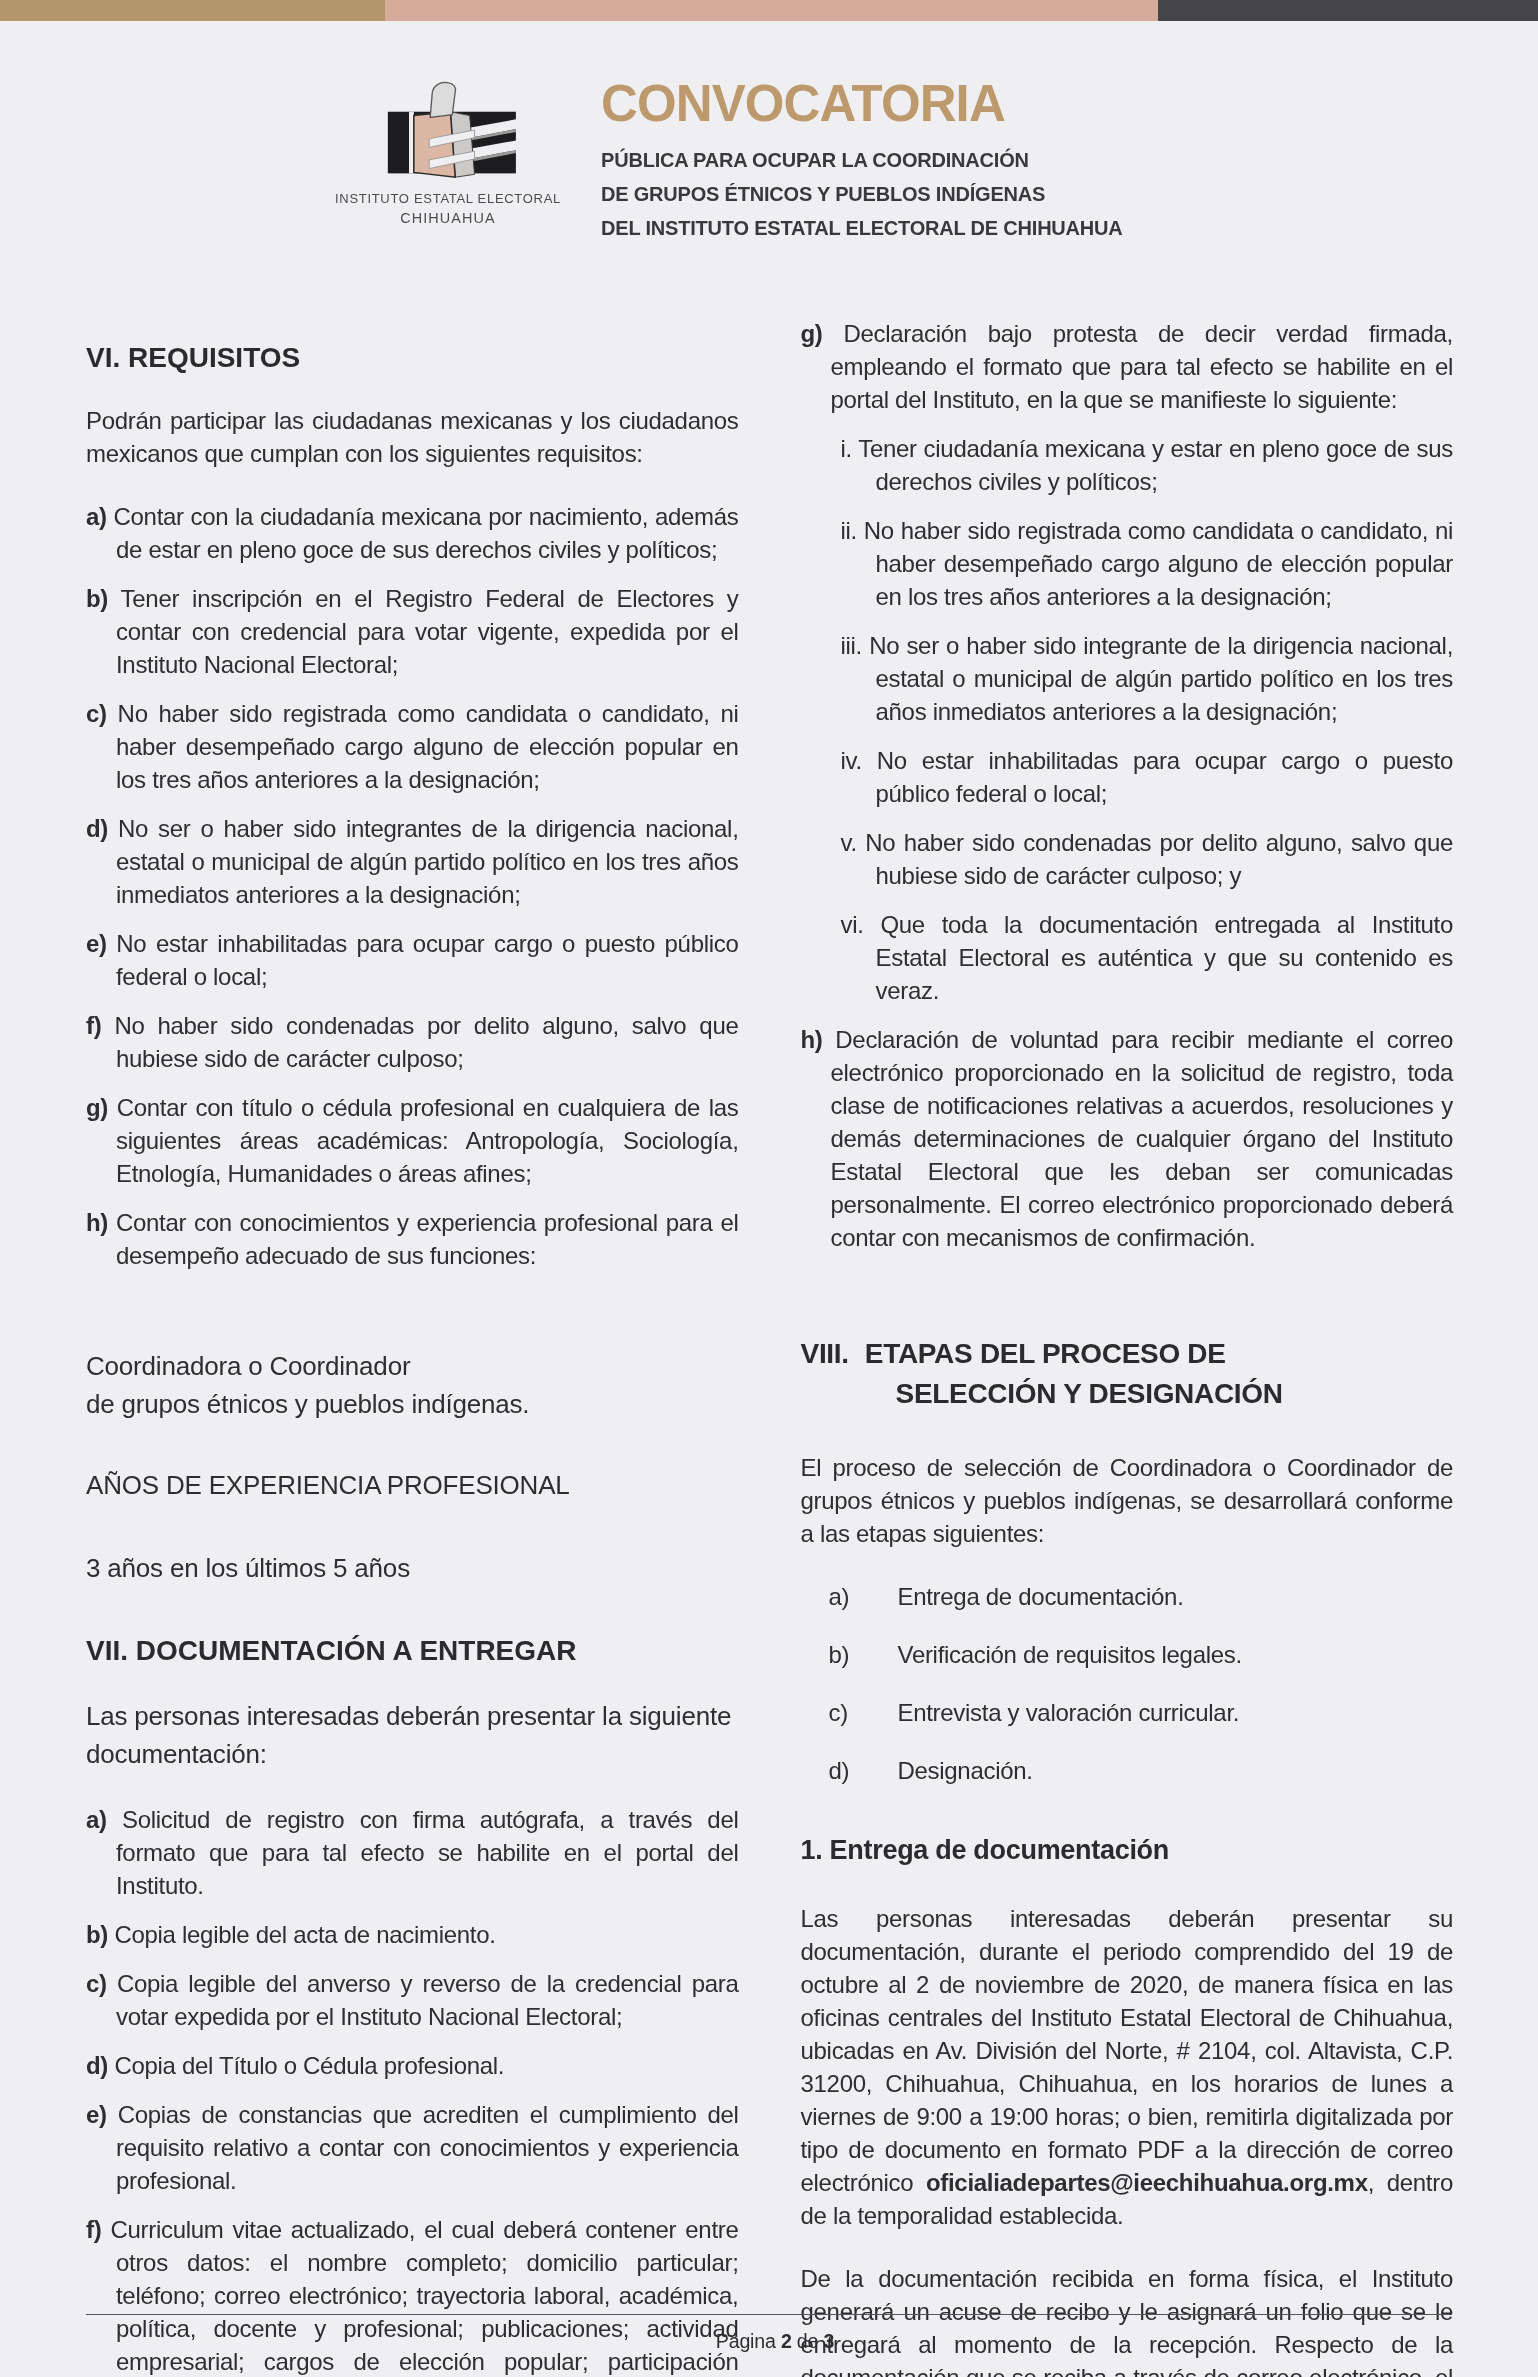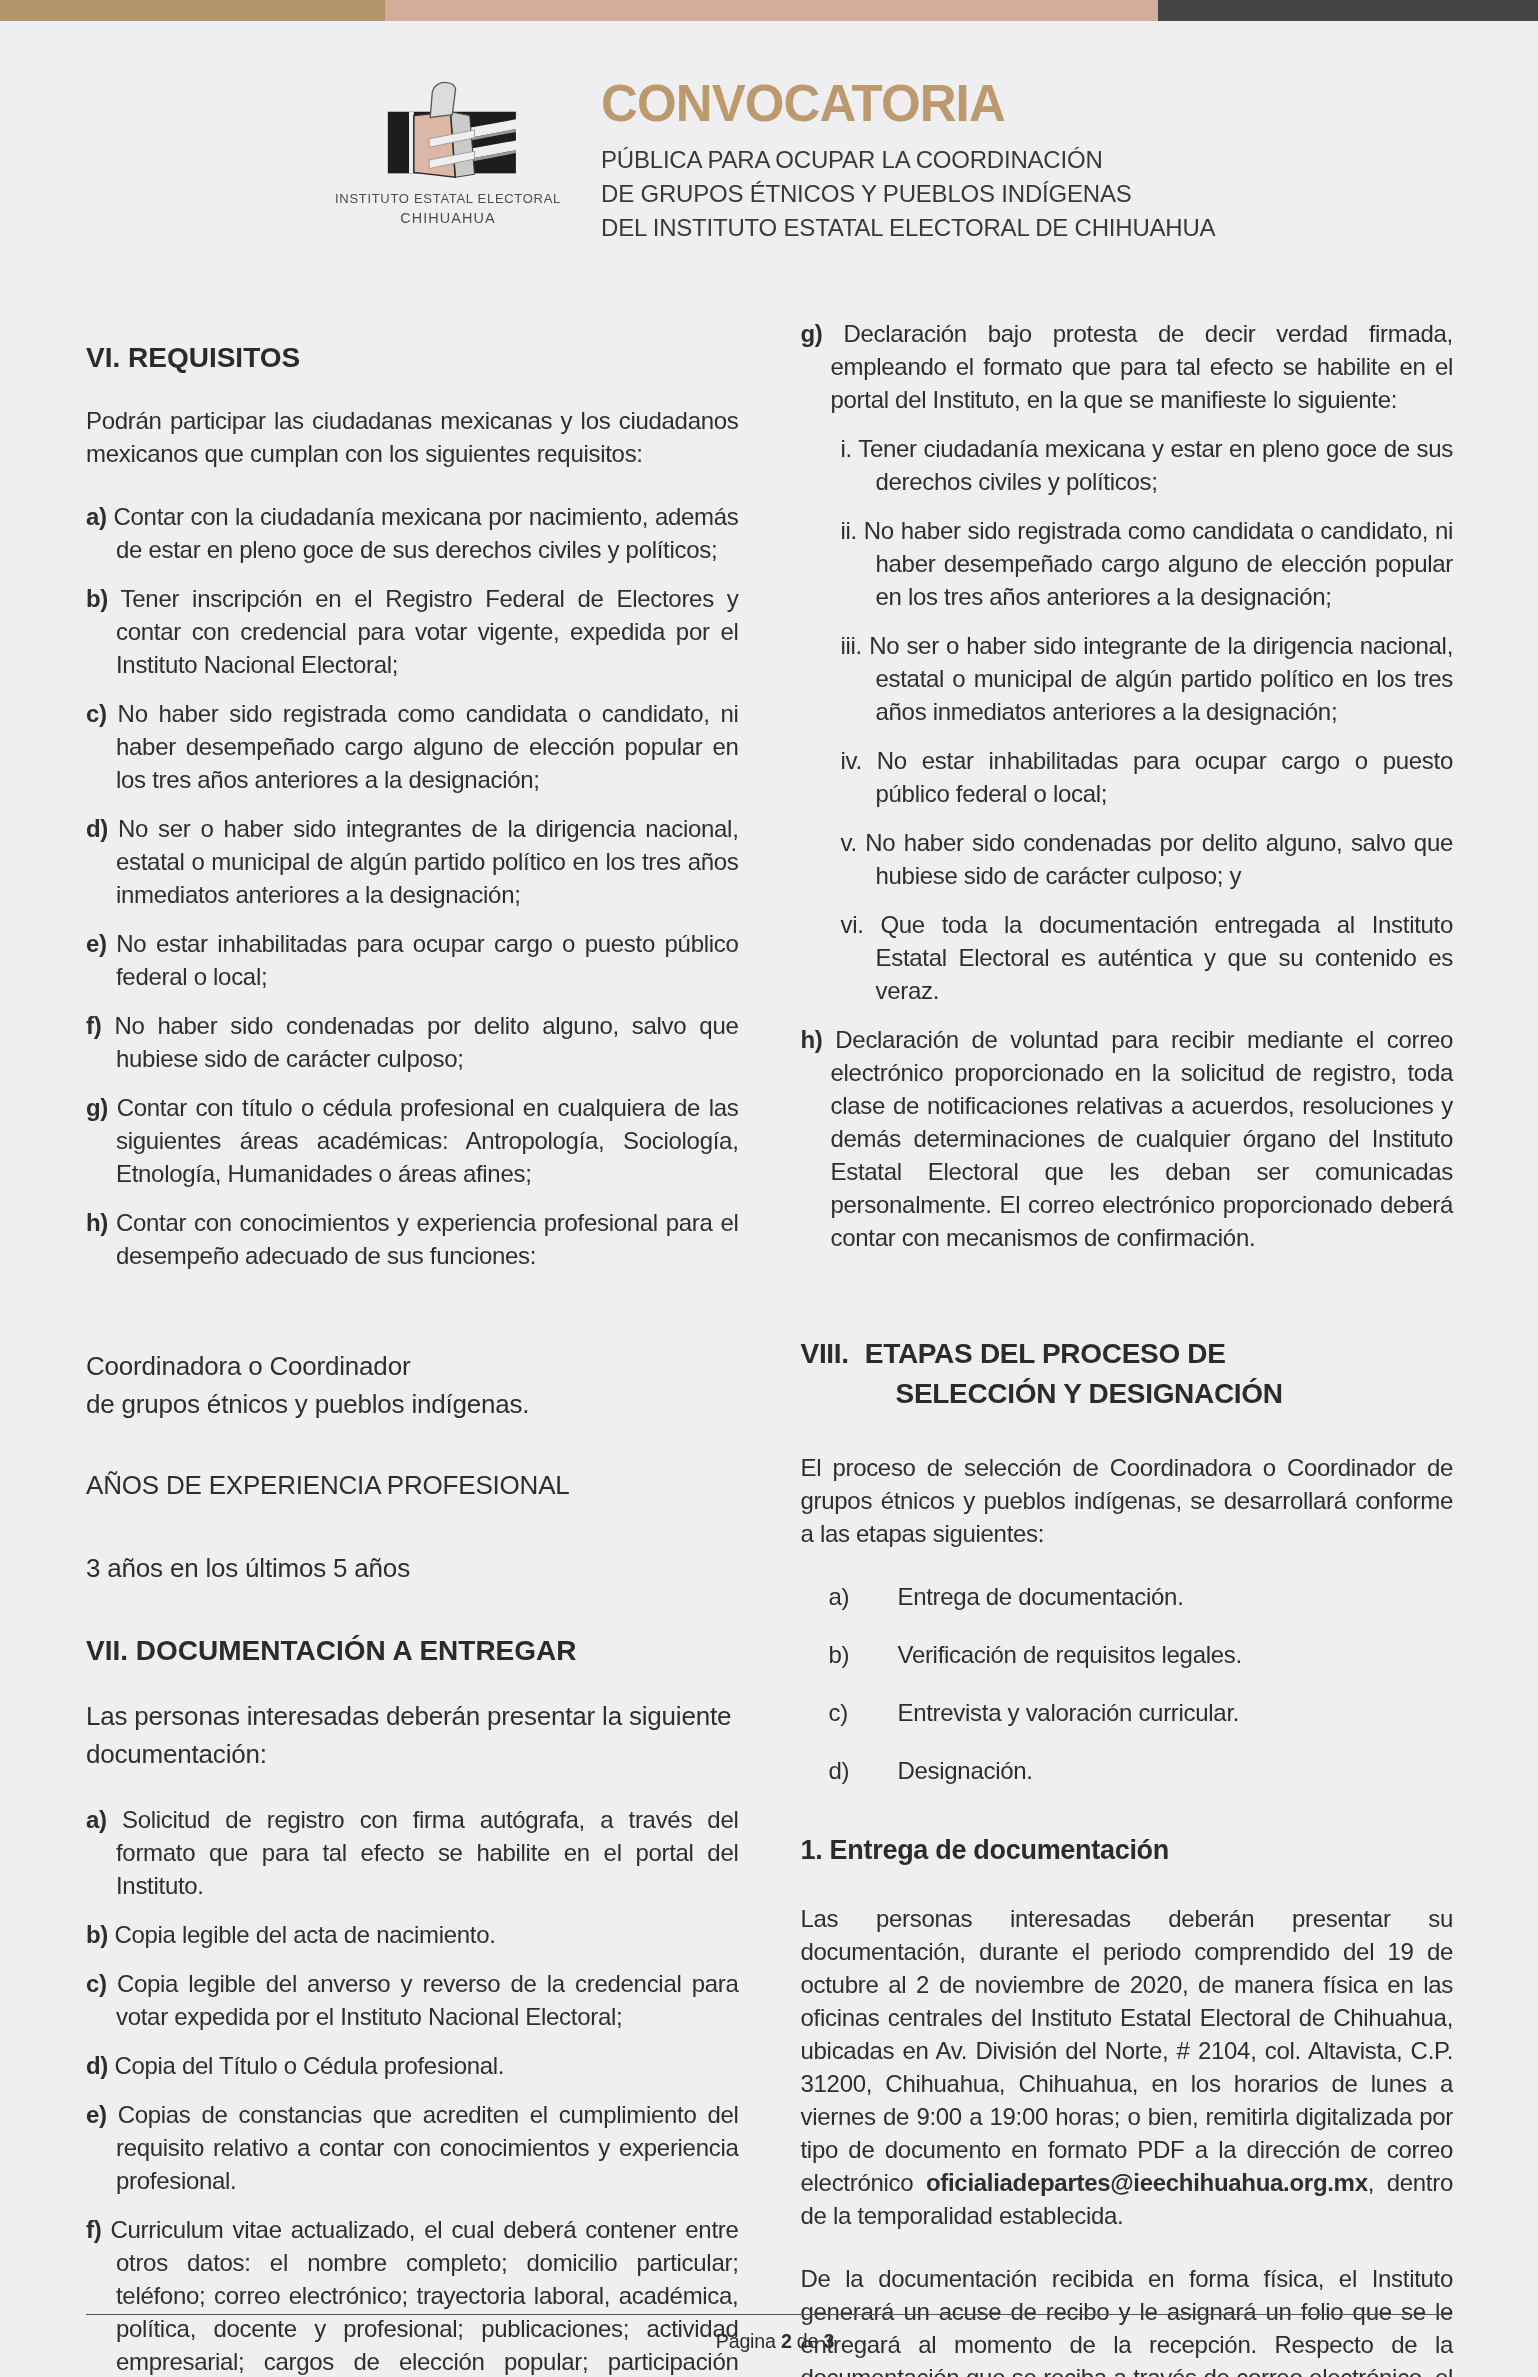--- a/index.html
+++ b/index.html
@@ -16,21 +16,21 @@
 
   
   .header { position:absolute; top:21.4px; left:0; right:0; height:280px; }
   .logo { position:absolute; left:308px; top:58px; width:280px; text-align:center; }
   .logo svg { display:block; margin:0 auto; }
   .logo-line1 { font-size:13px; letter-spacing:0.7px; color:#4c4c4e; margin-top:7.5px; white-space:nowrap; }
   .logo-line2 { font-size:14.4px; letter-spacing:1.1px; color:#4c4c4e; margin-top:3.7px; }
 
   .title-block { position:absolute; left:601px; top:56px; width:858px; }
   h1.title { margin:0; font-size:51px; line-height:54px; font-weight:bold; color:#bd9a6d; letter-spacing:-0.9px; }
-  .subtitle { margin-top:11.2px; font-size:24px; font-weight:normal; color:#39393b; line-height:34px; letter-spacing:-0.2px; }
+  .subtitle { margin-top:11.2px; font-size:20px; font-weight:bold; color:#39393b; line-height:34px; letter-spacing:-0.2px; }
 
   
   .columns { position:absolute; top:317px; left:86px; width:1367px; display:flex; gap:62px; }
   .col { width:653px; font-size:24px; line-height:33px; letter-spacing:-0.3px; text-align:justify; }
   .col-left { padding-top:24px; }
 
   h2.sec { font-size:28px; font-weight:bold; letter-spacing:0; margin:0 0 30px 0; text-align:left; color:#2b2b2d; }
   .para { margin:0 0 30px 0; }
   .item { padding-left:30px; text-indent:-30px; margin:0 0 16px 0; }
   .lbl { font-weight:bold; }

